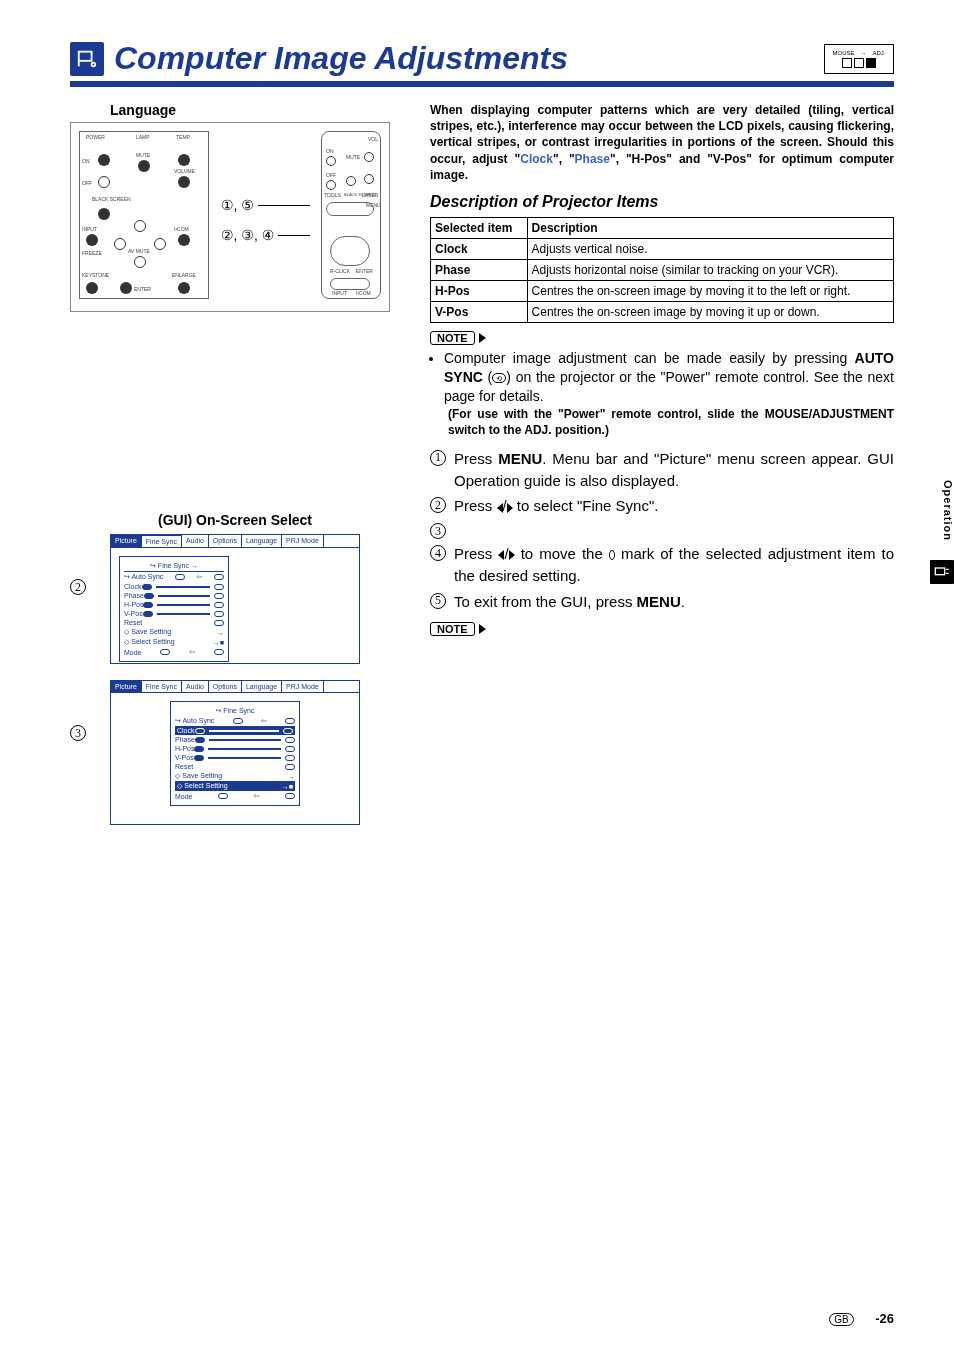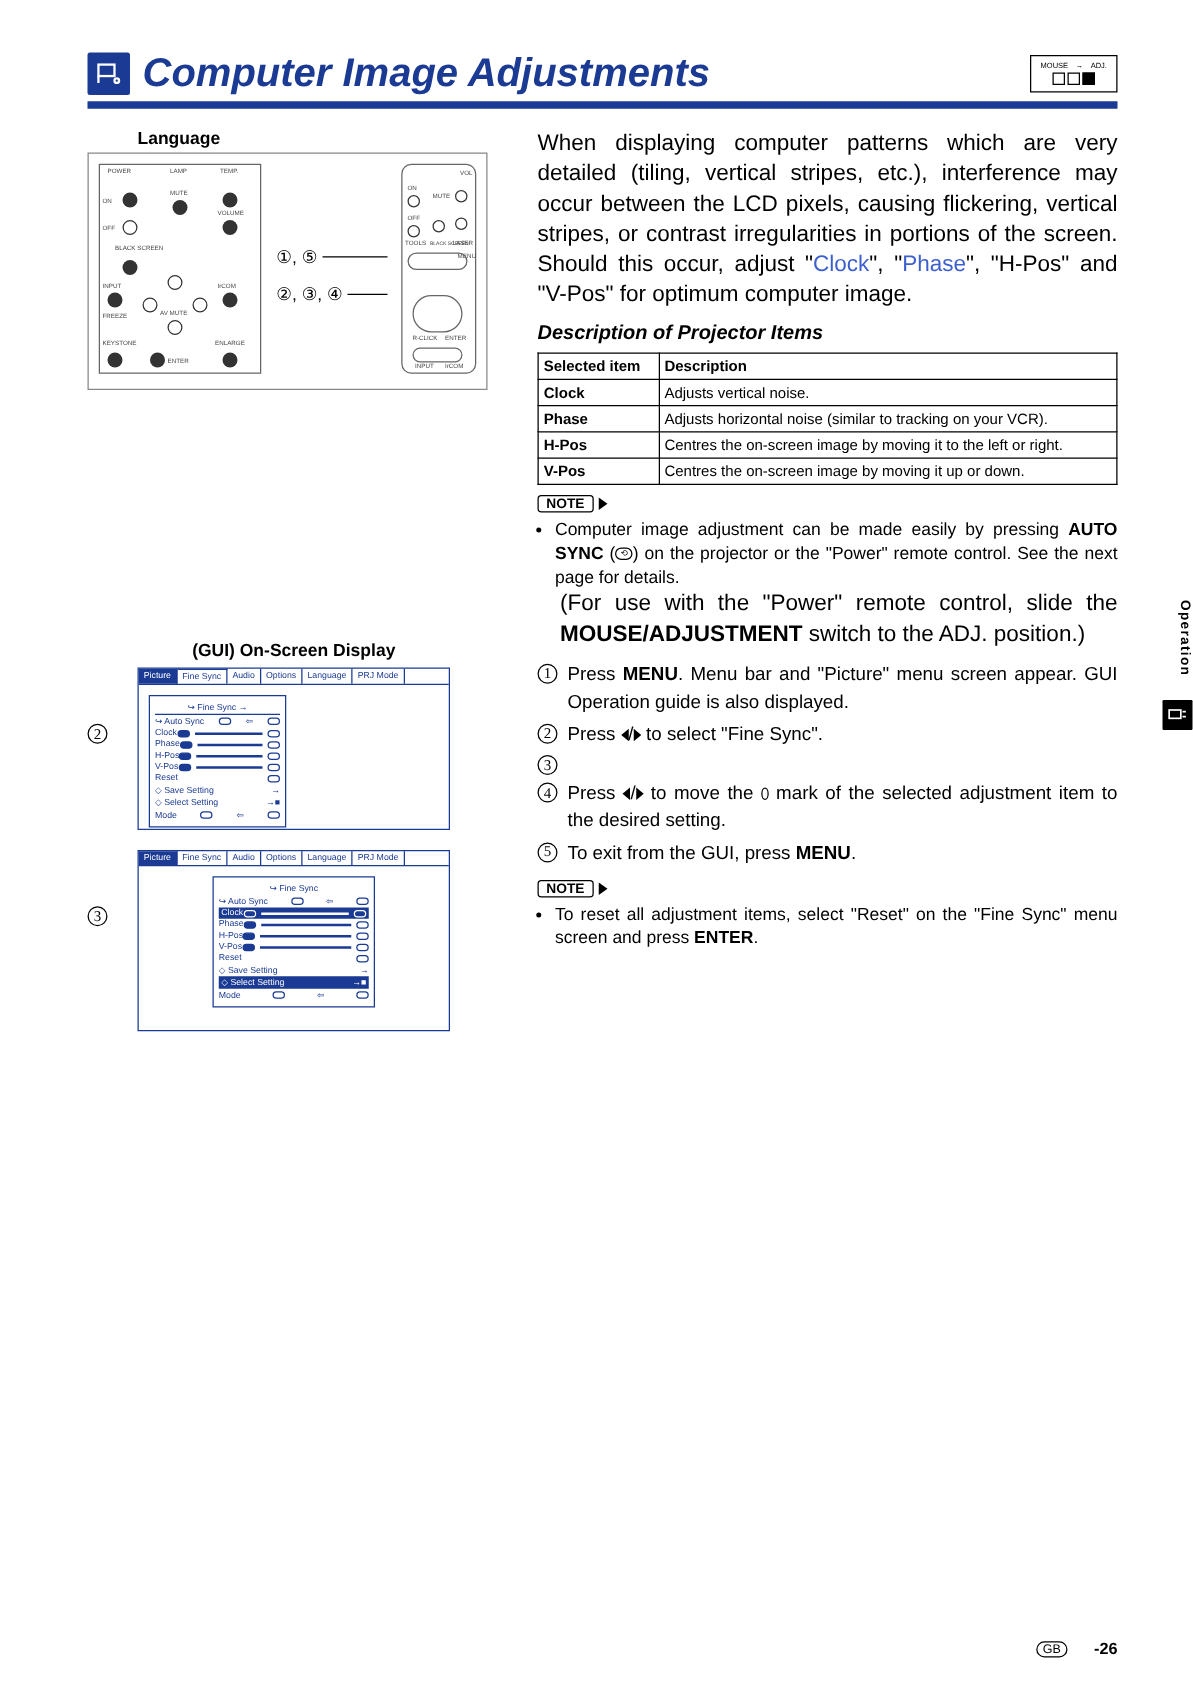--- a/index.html
+++ b/index.html
@@ -68,21 +68,21 @@
     width: 250px; height:130px; border:1px solid #1a3a94; margin-left:40px;
     background:#fff; position:relative; font-size:7px; color:#1a3a94;
   }
   .gui-panel .tabs { display:flex; border-bottom:1px solid #1a3a94; }
   .gui-panel .tab { padding:2px 4px; border-right:1px solid #1a3a94; }
   .gui-panel .tab.active { background:#1a3a94; color:#fff; }
   .gui-panel .inner { border:1px solid #1a3a94; margin:8px; padding:4px; }
   .gui-margin-num { position:relative; }
   .gui-margin-num .circled { position:absolute; left:0; top:45px; }
 
-  .body-text { font-size:18px; text-align:justify; line-height:1.35; margin-bottom:10px; }
+  .body-text { font-size:12px; text-align:justify; line-height:1.35; margin-bottom:10px;font-weight:bold; }
   .body-text .link { color:#3b5fcc; }
   .section-h {
     font-style:italic; font-weight:bold; font-size:16px; margin:6px 0;
   }
   table.desc {
     width:100%; border-collapse:collapse; font-size:12px; margin-bottom:8px;
   }
   table.desc th, table.desc td { border:1px solid #000; padding:3px 4px; text-align:left; }
   table.desc th { font-weight:bold; }
   .note-badge {
@@ -238,21 +238,21 @@
         <div class="callout-row" style="left:150px; top:74px;">
           <span style="font-size:14px;">①, ⑤</span>
           <span class="callout-line" style="width:52px;"></span>
         </div>
         <div class="callout-row" style="left:150px; top:104px;">
           <span style="font-size:14px;">②, ③, ④</span>
           <span class="callout-line" style="width:32px;"></span>
         </div>
       </div>
 
-      <div class="gui-label">(GUI) On-Screen Display</div>
+      <div class="gui-label">(GUI) On-Screen Select</div>
 
       <div class="gui-margin-num">
         <span class="circled">2</span>
         <div class="gui-panel">
           <div class="tabs">
             <div class="tab active">Picture</div>
             <div class="tab" style="border-top:1px solid #1a3a94;">Fine Sync</div>
             <div class="tab">Audio</div>
             <div class="tab">Options</div>
             <div class="tab">Language</div>
@@ -427,25 +427,20 @@
         <div class="step-row">
           <span class="circled">5</span>
           <div><span>To exit from the GUI, press </span><b>MENU</b><span>.</span></div>
         </div>
       </div>
 
       <div class="note-line" style="margin-top:10px;">
         <span class="note-badge">NOTE</span>
         <span class="note-arrow"></span>
       </div>
-      <ul class="note-ul">
-        <li>
-          <span>To reset all adjustment items, select "Reset" on the "Fine Sync" menu screen and press </span><b>ENTER</b><span>.</span>
-        </li>
-      </ul>
     </div>
   </div>
 
   <div class="side-tab">Operation</div>
   <div class="side-icon">
     <svg width="16" height="16" viewBox="0 0 24 24">
         <rect x="2" y="6" width="14" height="10" fill="none" stroke="#fff" stroke-width="2"></rect>
         <path d="M18 8 L22 8 M18 14 L22 14" stroke="#fff" stroke-width="2"></path>
       </svg>
   </div>

